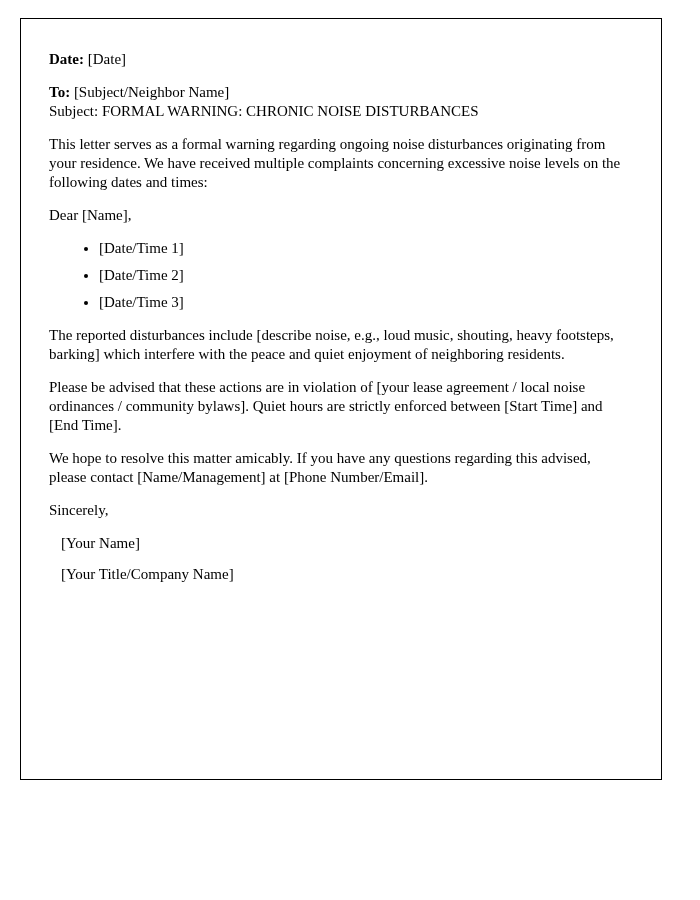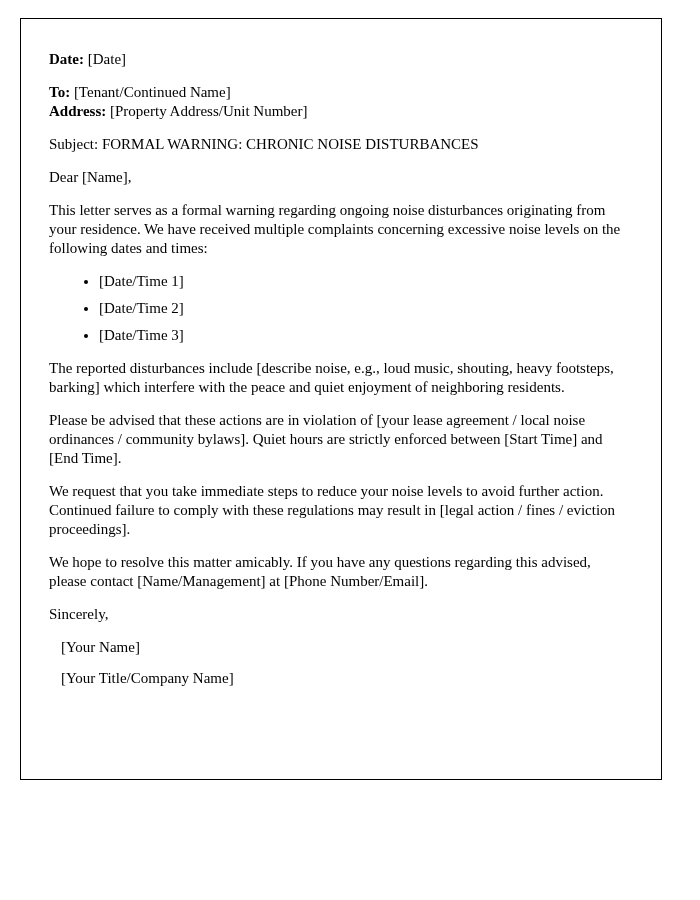--- a/index.html
+++ b/index.html
@@ -48,40 +48,38 @@
   .signature-block p { margin: 12px; }
 </style>
 </head>
 <body>
 
 <div class="canvas">
   <div class="page">
 
     <p><span class="label">Date:</span> <span>[Date]</span></p>
 
-    <p class="tight"><span class="label">To:</span> <span>[Tenant/Continued Name]</span></p>
-    <p><span class="label">Address:</span> <span>[Property Address/Unit Number]</span></p>
+    <p class="tight"><span class="label">To:</span> <span>[Subject/Neighbor Name]</span></p>
 
     <p class="subject-line"><span>Subject:</span> <span>FORMAL WARNING: CHRONIC NOISE DISTURBANCES</span></p>
 
+    <p>This letter serves as a formal warning regarding ongoing noise disturbances originating from your residence. We have received multiple complaints concerning excessive noise levels on the following dates and times:</p>
+
     <p>Dear [Name],</p>
-
-    <p>This letter serves as a formal warning regarding ongoing noise disturbances originating from your residence. We have received multiple complaints concerning excessive noise levels on the following dates and times:</p>
 
     <ul class="incident-list">
       <li>[Date/Time 1]</li>
       <li>[Date/Time 2]</li>
       <li>[Date/Time 3]</li>
     </ul>
 
     <p>The reported disturbances include [describe noise, e.g., loud music, shouting, heavy footsteps, barking] which interfere with the peace and quiet enjoyment of neighboring residents.</p>
 
     <p>Please be advised that these actions are in violation of [your lease agreement / local noise ordinances / community bylaws]. Quiet hours are strictly enforced between [Start Time] and [End Time].</p>
 
-    <p>We request that you take immediate steps to reduce your noise levels to avoid further action. Continued failure to comply with these regulations may result in [legal action / fines / eviction proceedings].</p>
 
     <p>We hope to resolve this matter amicably. If you have any questions regarding this advised, please contact [Name/Management] at [Phone Number/Email].</p>
 
     <p>Sincerely,</p>
 
     <div class="signature-block">
       <p>[Your Name]</p>
       <p>[Your Title/Company Name]</p>
     </div>
 

